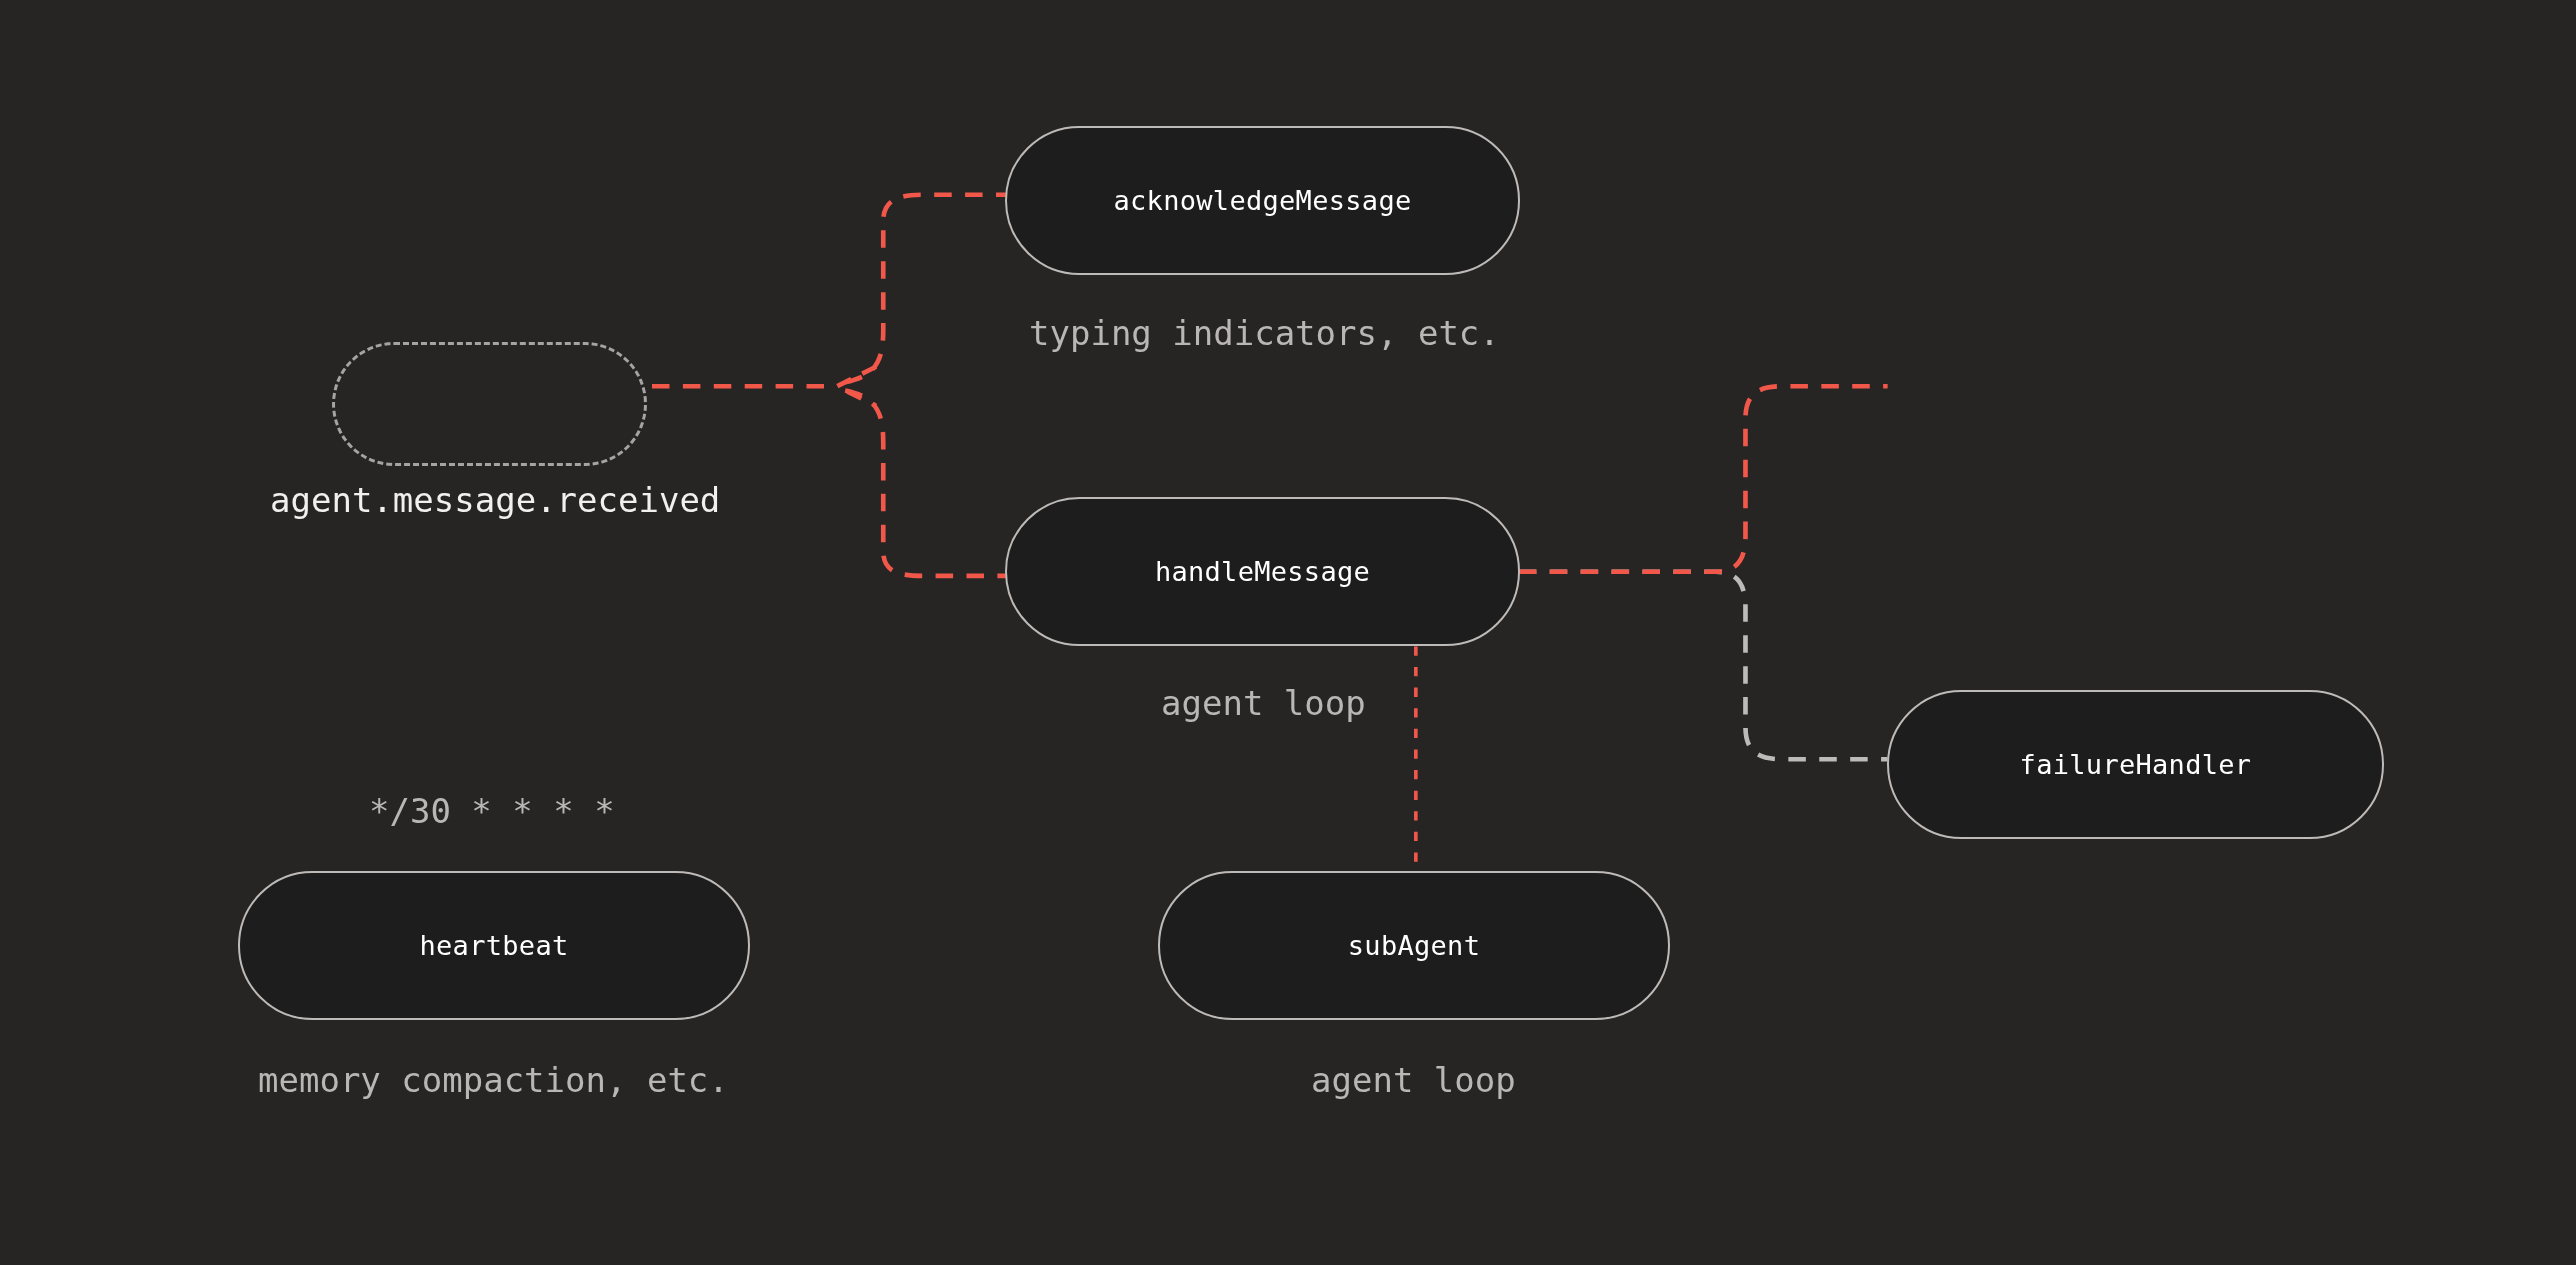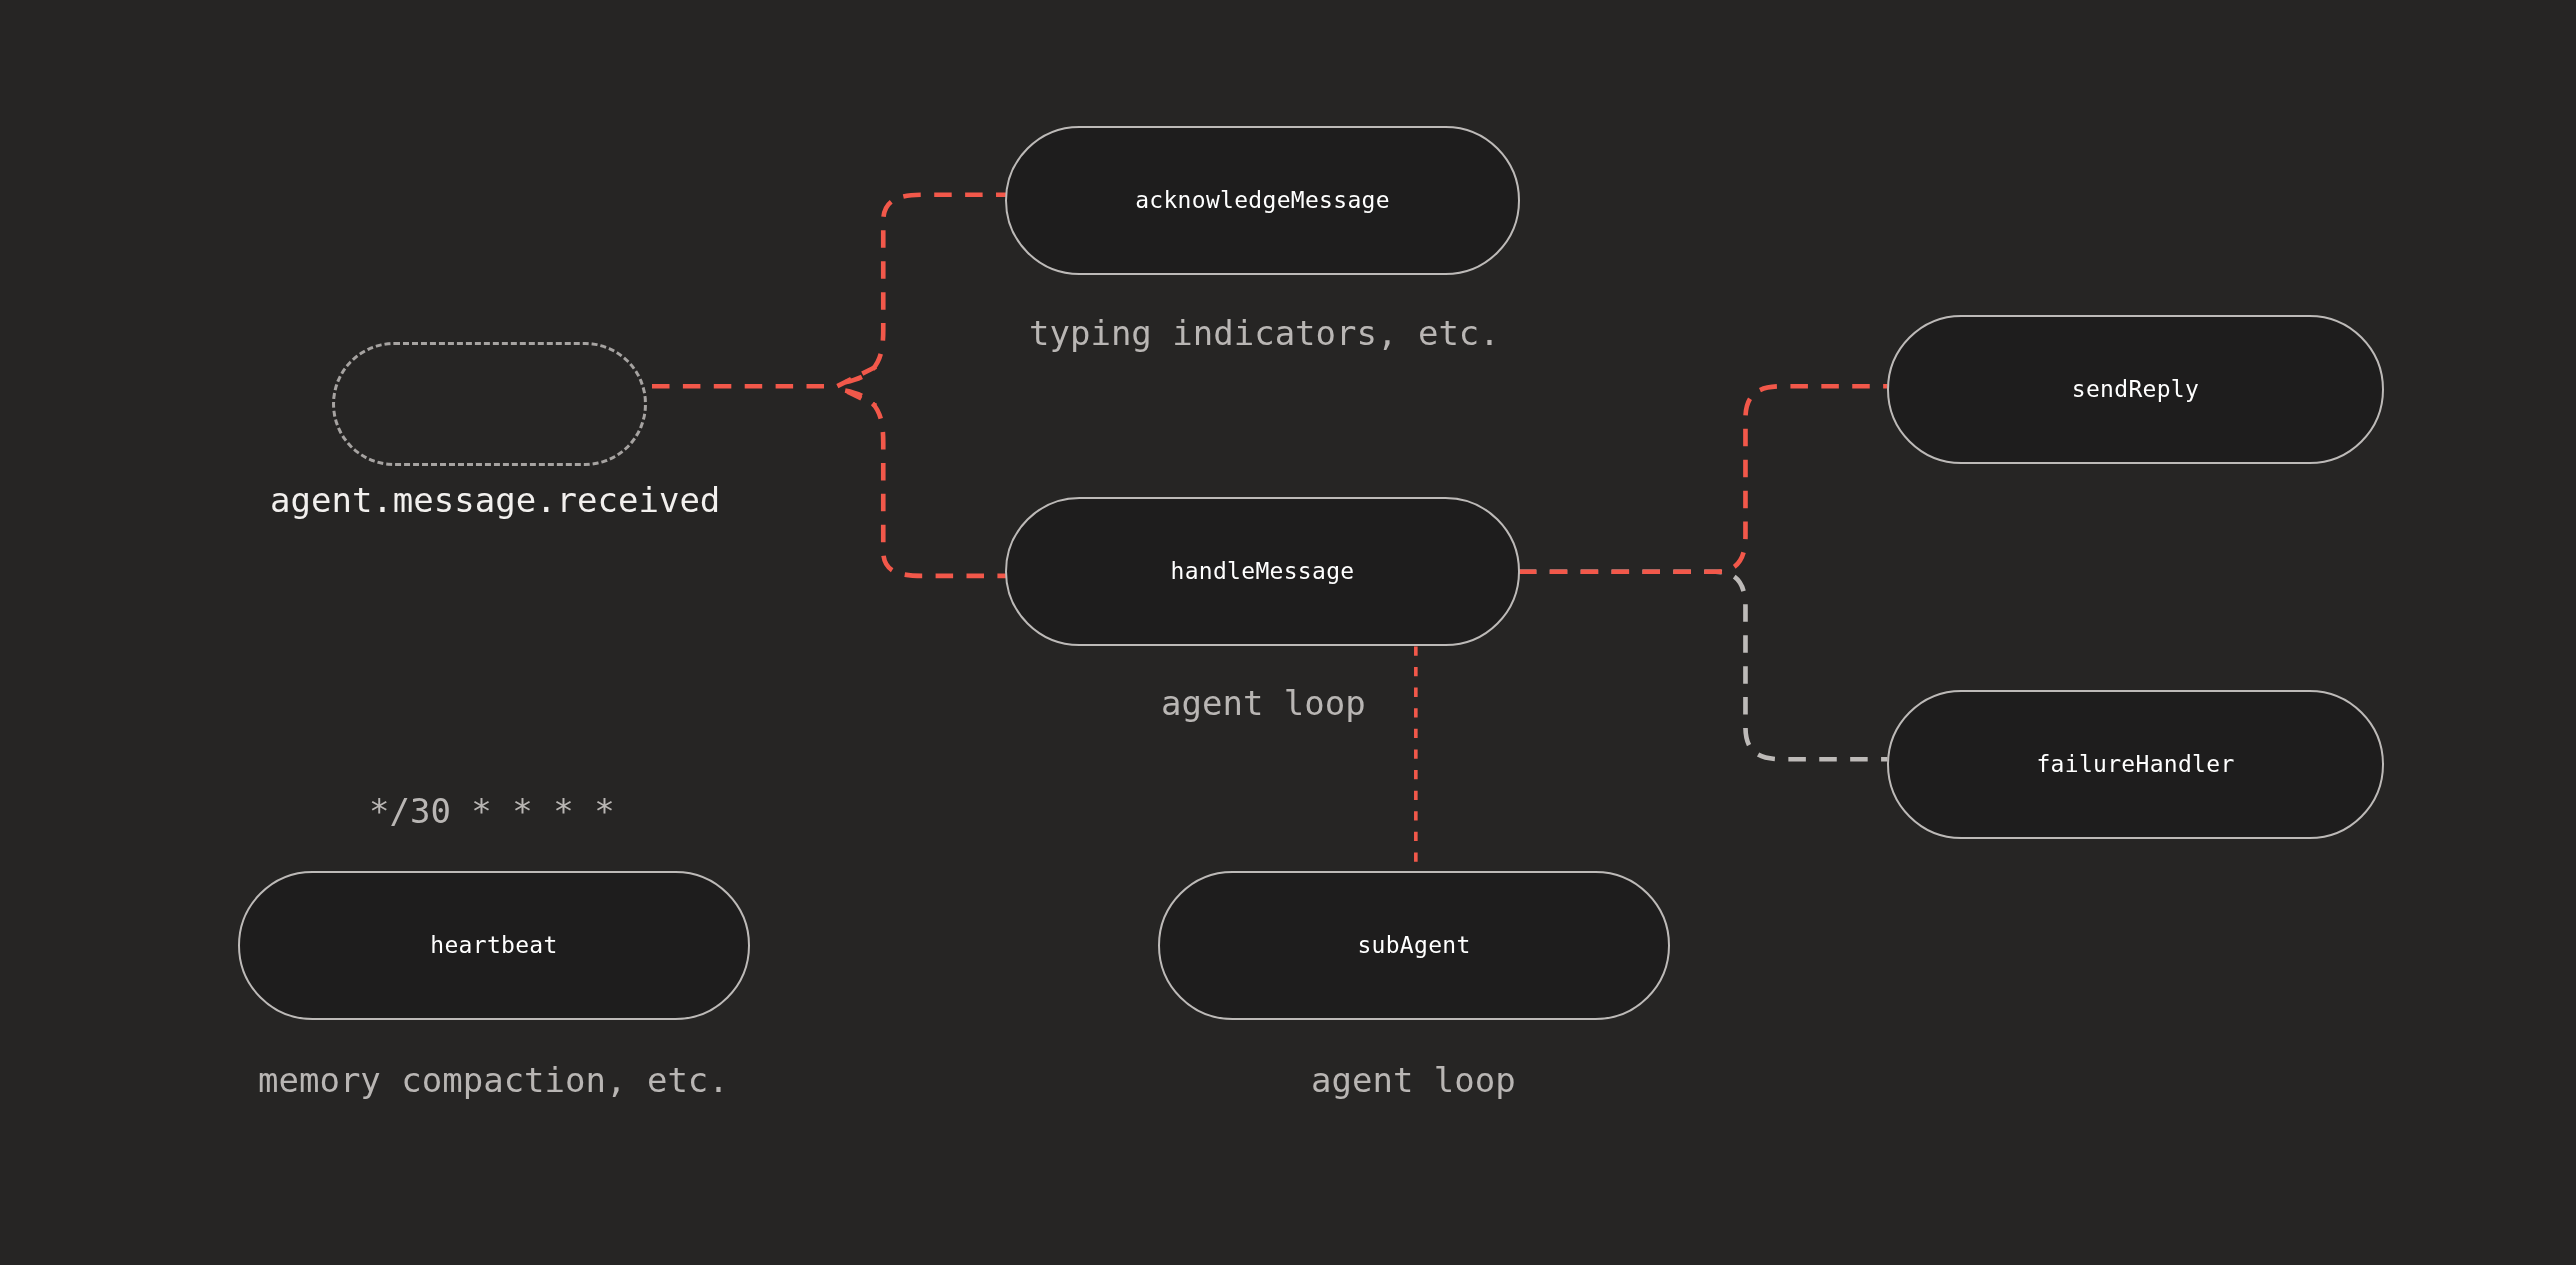--- a/index.html
+++ b/index.html
@@ -44,21 +44,21 @@
     z-index: 2;
   }
   .node.ghost {
     background: transparent;
     border-style: dashed;
     border-width: 3.1px;
     border-color: #a6a3a1;
   }
   .node-label {
     color: #ffffff;
-    font-size: 23px;
+    font-size: 27px;
     letter-spacing: 0.3px;
     white-space: nowrap;
     line-height: 1;
   }
 
   
   .caption {
     position: absolute;
     color: #b9b6b4;
     font-size: 34px;
@@ -97,23 +97,20 @@
   </div>
 
   <div class="node" style="left:1005px; top:126px; width:515px; height:149px;">
     <span class="node-label">acknowledgeMessage</span>
   </div>
 
   <div class="node" style="left:1005px; top:497px; width:515px; height:149px;">
     <span class="node-label">handleMessage</span>
   </div>
 
-  <div class="node" style="left:1887px; top:315px; width:497px; height:149px;">
-    <span class="node-label">sendReply</span>
-  </div>
 
   <div class="node" style="left:1887px; top:690px; width:497px; height:149px;">
     <span class="node-label">failureHandler</span>
   </div>
 
   <div class="node" style="left:238px; top:871px; width:512px; height:149px;">
     <span class="node-label">heartbeat</span>
   </div>
 
   <div class="node" style="left:1158px; top:871px; width:512px; height:149px;">

